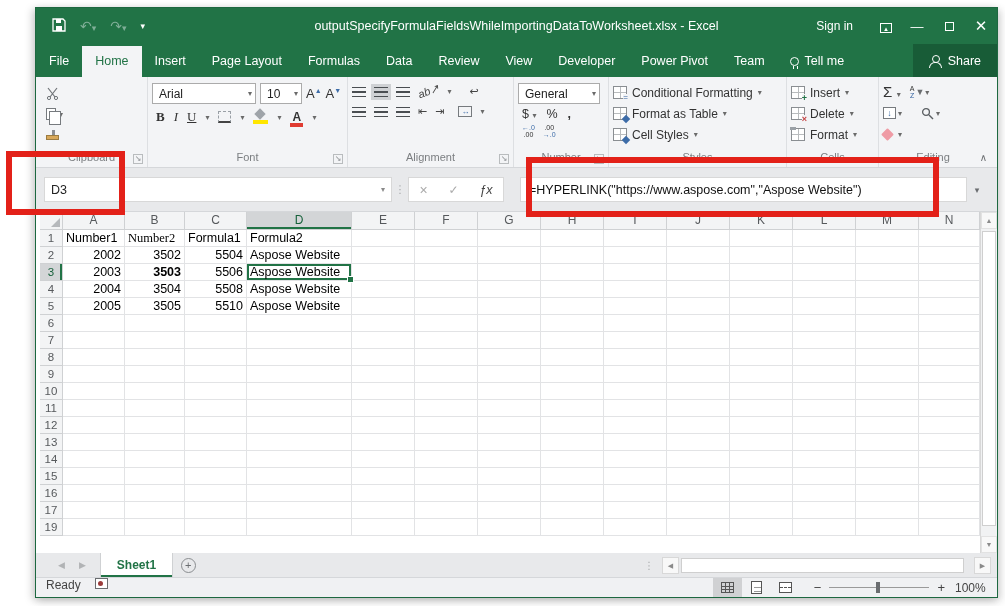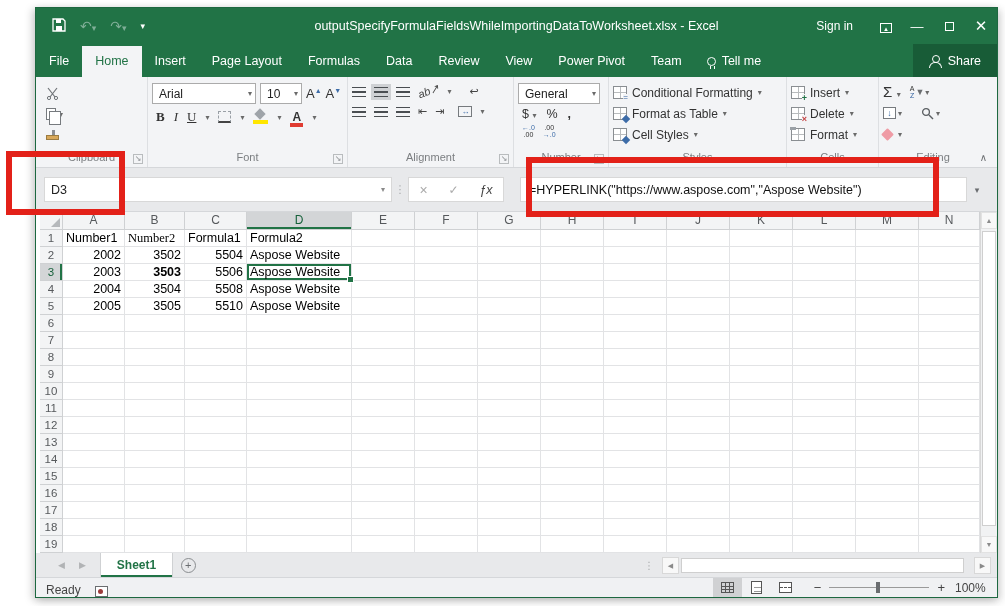--- a/index.html
+++ b/index.html
@@ -164,21 +164,21 @@
   .addsheet { width:30px; display:flex; align-items:center; justify-content:center; }
   .pluscirc { width:15px; height:15px; border:1px solid #8a8d90; border-radius:50%; color:#6a6d70; font-size:11px; line-height:13px; text-align:center; }
   .sb-spacer { flex:1; }
   .sb-dots { display:flex; align-items:center; color:#a9abad; font-size:10px; padding:0 8px; }
   .hscroll { display:flex; align-items:center; width:335px; flex:none; padding-right:6px; }
   .hbtn { width:17px; height:17px; background:#f8f8f8; border:1px solid #d8d8d8; color:#8a8a8a; font-size:7px; text-align:center; line-height:15px; flex:none; }
   .htrack { flex:1; height:17px; position:relative; }
   .hthumb { position:absolute; top:1px; bottom:1px; left:2px; width:96%; background:#fff; border:1px solid #cfcfcf; }
 
   
-  .statusbar { height:19px; background:#f0f1f3; display:flex; align-items:flex-end; font-size:12px; color:#444; flex:none; }
+  .statusbar { height:19px; background:#f0f1f3; display:flex; align-items:flex-start; font-size:12px; color:#444; flex:none; }
   .sb-ready { padding-left:10px; }
   .macroico { width:13px; height:11px; border:1px solid #6a6d70; margin-left:14px; position:relative; background:#fff; }
   .macroico::after { content:''; position:absolute; left:2px; top:2px; width:5px; height:5px; border-radius:50%; background:#9b3b3b; }
   .sb-right { margin-left:auto; display:flex; align-items:center; height:100%; }
   .viewbtn { width:29px; height:100%; display:flex; align-items:center; justify-content:center; }
   .viewbtn.active { background:#d0d1d3; }
   .ico-norm { width:13px; height:11px; border:1px solid #555;
               background-image:repeating-linear-gradient(to right,transparent 0 3px,#555 3px 4px),repeating-linear-gradient(to bottom,transparent 0 2.6px,#555 2.6px 3.6px); }
   .ico-page { width:11px; height:13px; border:1px solid #555; background:#fff;
               background-image:repeating-linear-gradient(to bottom,transparent 0 3px,#999 3px 4px); background-size:7px 100%; background-position:2px 2px; background-repeat:no-repeat; }
@@ -229,20 +229,21 @@
     <div class="tabrow">
       <div style="display:flex">
           <div class="rtab">File</div>
           <div class="rtab active">Home</div>
           <div class="rtab">Insert</div>
           <div class="rtab">Page Layout</div>
           <div class="rtab">Formulas</div>
           <div class="rtab">Data</div>
           <div class="rtab">Review</div>
           <div class="rtab">View</div>
+          <div class="rtab">Developer</div>
           <div class="rtab">Power Pivot</div>
           <div class="rtab">Team</div>
         </div>
       <div class="tellme">
         <span class="bulb"></span>
         <span>Tell me</span>
       </div>
       <div class="share">
         <span class="person"></span>
         <span>Share</span>
@@ -738,37 +739,20 @@
               <div class="cell" style="width: 63px;"></div>
               <div class="cell" style="width: 63px;"></div>
               <div class="cell" style="width: 63px;"></div>
               <div class="cell" style="width: 63px;"></div>
               <div class="cell" style="width: 63px;"></div>
               <div class="cell" style="width: 63px;"></div>
               <div class="cell last" style="width: 56px;"></div>
             </div>
             <div class="grow-line">
               <div class="rowhdr">17</div>
-              <div class="cell" style="width: 62px;"></div>
-              <div class="cell" style="width: 60px;"></div>
-              <div class="cell" style="width: 62px;"></div>
-              <div class="cell" style="width: 105px;"></div>
-              <div class="cell" style="width: 63px;"></div>
-              <div class="cell" style="width: 63px;"></div>
-              <div class="cell" style="width: 63px;"></div>
-              <div class="cell" style="width: 63px;"></div>
-              <div class="cell" style="width: 63px;"></div>
-              <div class="cell" style="width: 63px;"></div>
-              <div class="cell" style="width: 63px;"></div>
-              <div class="cell" style="width: 63px;"></div>
-              <div class="cell" style="width: 63px;"></div>
-              <div class="cell last" style="width: 56px;"></div>
-            </div>
-            <div class="grow-line">
-              <div class="rowhdr">18</div>
               <div class="cell" style="width: 62px;"></div>
               <div class="cell" style="width: 60px;"></div>
               <div class="cell" style="width: 62px;"></div>
               <div class="cell" style="width: 105px;"></div>
               <div class="cell" style="width: 63px;"></div>
               <div class="cell" style="width: 63px;"></div>
               <div class="cell" style="width: 63px;"></div>
               <div class="cell" style="width: 63px;"></div>
               <div class="cell" style="width: 63px;"></div>
               <div class="cell" style="width: 63px;"></div>

